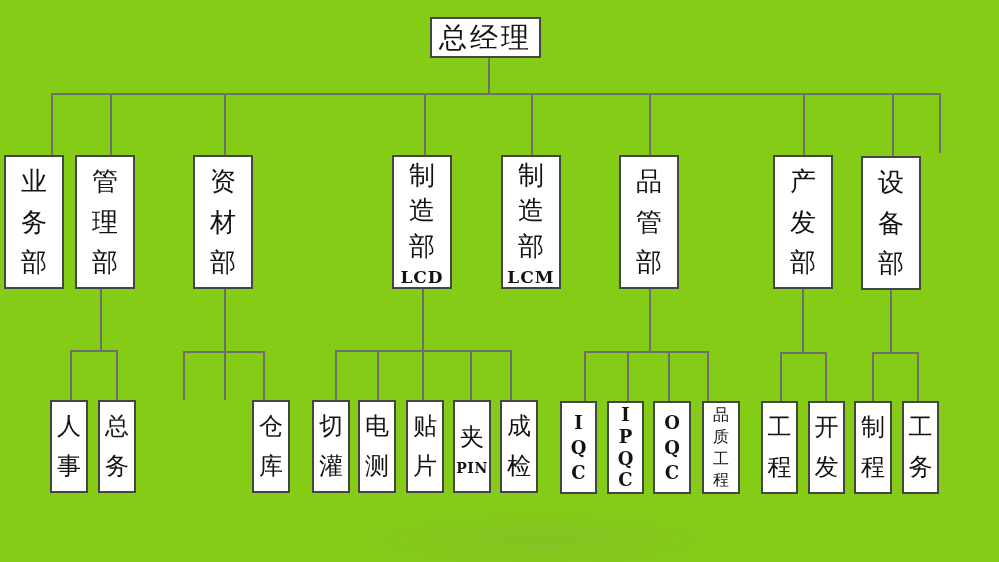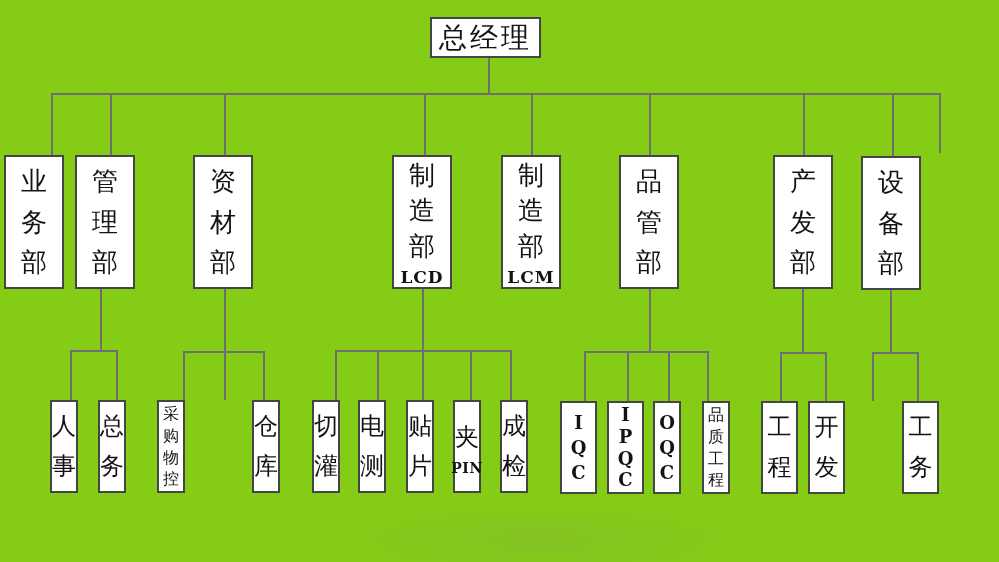--- a/index.html
+++ b/index.html
@@ -19,21 +19,21 @@
     position:absolute;box-sizing:border-box;border:2px solid #454545;background:#fff;
     display:flex;flex-direction:column;align-items:center;justify-content:center;
   }
   .root{left:430px;top:17px;width:111px;height:41px;}
   .root .hlabel{font-size:28px;letter-spacing:3px;line-height:1;white-space:nowrap;}
   .dept{top:155px;width:60px;height:134px;}
   .vlabel{width:1.15em;word-break:break-all;text-align:center;}
   .dept .vlabel{font-size:26px;line-height:1.56;}
   .dept.has-sub .vlabel{line-height:1.36;}
   .sub{font-size:17px;font-weight:bold;margin-top:5px;letter-spacing:1px;line-height:1;text-align:right;}
-  .child{top:400px;width:28px;height:93px;}
+  .child{top:400px;width:38px;height:93px;}
   .child .vlabel{font-size:24px;line-height:1.64;}
   .child.small .vlabel{font-size:16px;line-height:1.36;}
   .child.latin .vlabel{font-size:18px;font-weight:bold;line-height:1.4;}
   .child.latin.lh-tight .vlabel{line-height:1.2;}
   .pin-sub{font-size:14px;font-weight:bold;margin-top:3px;line-height:1;letter-spacing:.5px;}
 </style>
 </head>
 <body>
 
 <div class="stage">
@@ -116,23 +116,20 @@
   <div class="box dept" style="left:861px;top:156px">
     <div class="vlabel">设备部</div>
   </div>
 
   <div class="box child" style="left:50px">
     <div class="vlabel">人事</div>
   </div>
   <div class="box child" style="left:98px">
     <div class="vlabel">总务</div>
   </div>
-  <div class="box child small" style="left:157px">
-    <div class="vlabel">采购物控</div>
-  </div>
   <div class="box child" style="left:252px">
     <div class="vlabel">仓库</div>
   </div>
   <div class="box child" style="left:312px">
     <div class="vlabel">切灌</div>
   </div>
   <div class="box child" style="left:358px">
     <div class="vlabel">电测</div>
   </div>
   <div class="box child" style="left:406px">
@@ -156,18 +153,21 @@
   </div>
   <div class="box child small" style="left:702px;top:401px">
     <div class="vlabel">品质工程</div>
   </div>
   <div class="box child" style="left:761px;top:401px;width:37px">
     <div class="vlabel">工程</div>
   </div>
   <div class="box child" style="left:808px;top:401px;width:37px">
     <div class="vlabel">开发</div>
   </div>
+  <div class="box child" style="left:854px;top:401px">
+    <div class="vlabel">制程</div>
+  </div>
   <div class="box child" style="left:902px;top:401px;width:37px">
     <div class="vlabel">工务</div>
   </div>
 
   <div class="scan-shadow"></div>
 </div>
 
 </body></html>

